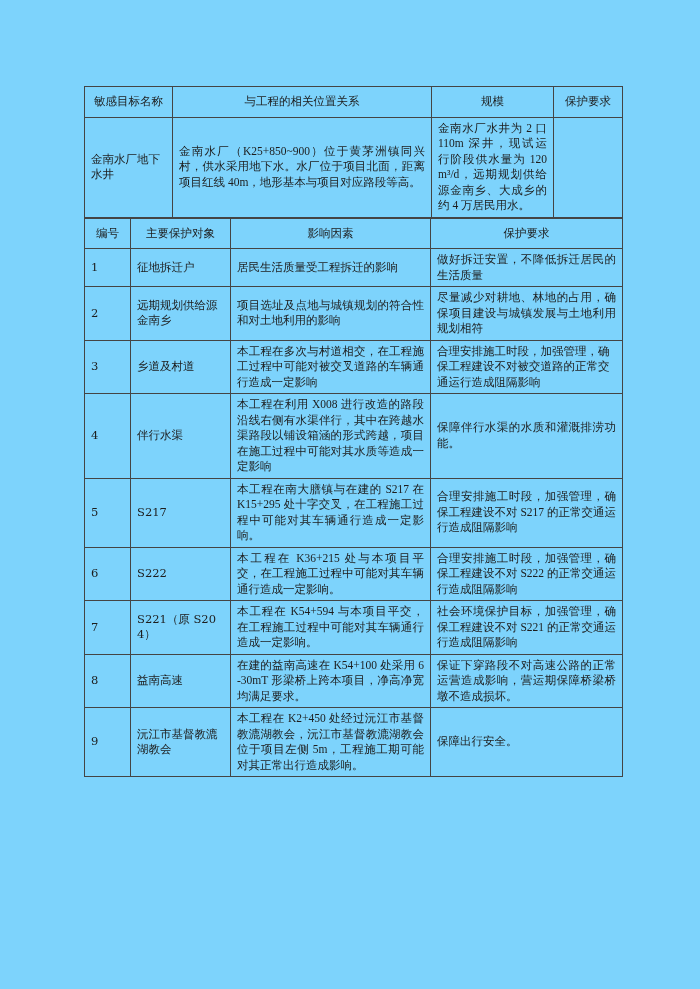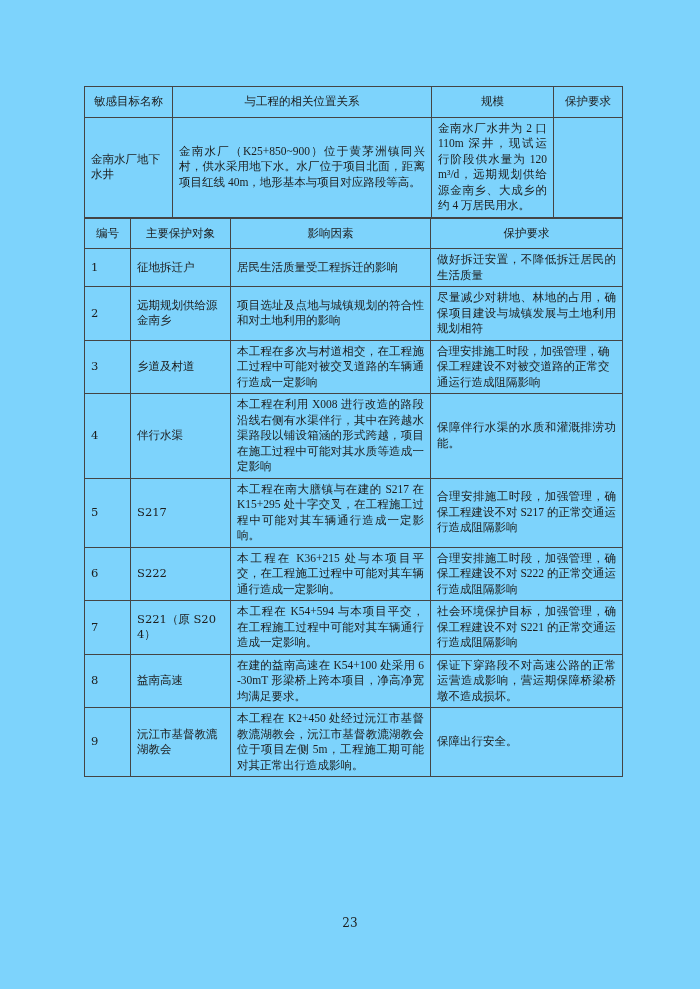--- a/index.html
+++ b/index.html
@@ -162,14 +162,13 @@
           <td class="t-center">9</td>
           <td class="t-center">沅江市基督教漉湖教会</td>
           <td class="t-just">本工程在 K2+450 处经过沅江市基督教漉湖教会，沅江市基督教漉湖教会位于项目左侧 5m，工程施工期可能对其正常出行造成影响。</td>
           <td class="t-center">保障出行安全。</td>
         </tr>
       </tbody>
     </table>
 
   </div>
 
-  <div class="page-number">23</div>
 </div>
 
 </body></html>

